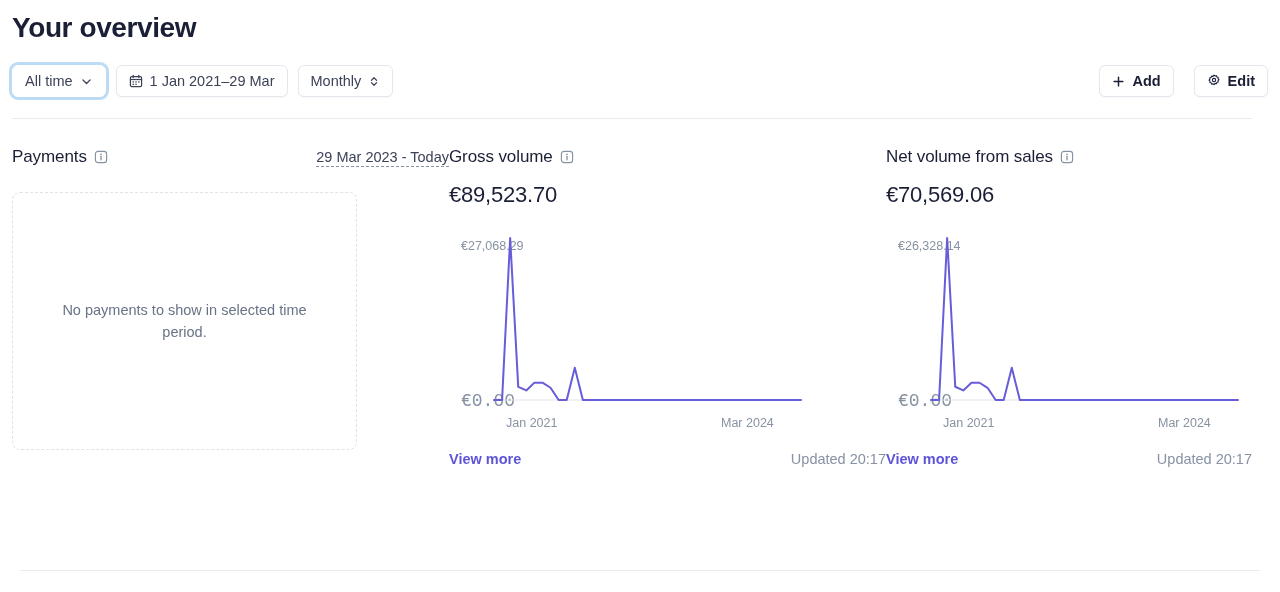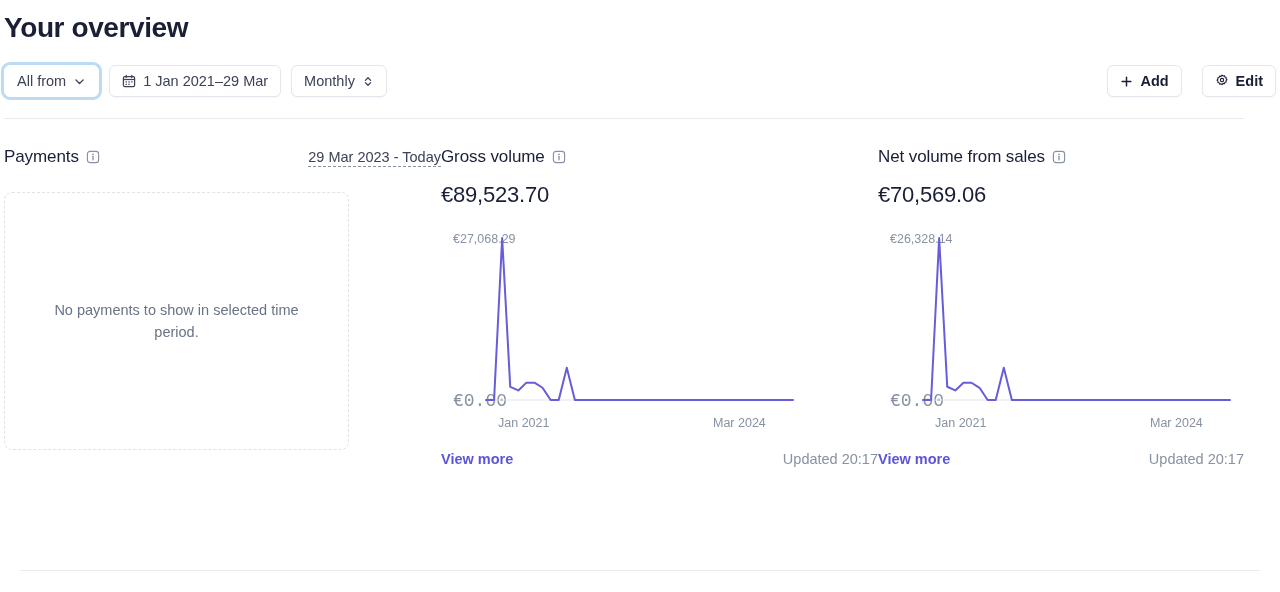--- a/index.html
+++ b/index.html
@@ -3,21 +3,21 @@
 <meta charset="utf-8">
 <style>
   * { box-sizing: border-box; margin: 0; padding: 0; }
   html, body {
     width: 1280px; height: 592px;
     background: #ffffff;
     font-family: "Liberation Sans", sans-serif;
     color: #1a1f36;
     overflow: hidden;
   }
-  .page { position: relative; width: 1280px; height: 592px; padding: 0 4px; }
+  .page { position: relative; width: 1280px; height: 592px; padding: 0 12px; }
 
   
   .page-title {
     font-size: 28px; font-weight: 700; letter-spacing: -0.4px;
     color: #1a1f36; line-height: 1; padding-top: 14px;
   }
 
   .toolbar {
     display: flex; align-items: center;
     margin-top: 22px; height: 34px;
@@ -93,21 +93,21 @@
     display: flex; align-items: center; justify-content: center;
     padding: 0 26px;
   }
   .empty-text {
     font-size: 14.5px; color: #697386; text-align: center; line-height: 1.55;
   }
 
   
   .chart-wrap { position: relative; margin-top: 16px; height: 215px; }
   .chart-max-label {
-    position: absolute; left: 12px; top: 8px;
+    position: absolute; left: 12px; top: 15px;
     font-size: 12.5px; color: #8792a2;
   }
   .chart-min-label {
     position: absolute; left: 12px; top: 167px;
     font-size: 18px; color: #8792a2; font-family: Liberation Mono, monospace;
   }
   .chart-svg { position: absolute; left: 0; top: 0; }
   .chart-x {
     position: absolute; top: 192px; left: 0; width: 100%;
     display: flex; font-size: 12.5px; color: #8792a2;
@@ -130,21 +130,21 @@
 <body>
 
 <div class="page">
 
   <div class="page-title">Your overview</div>
 
   <div class="toolbar">
     <div class="toolbar-left">
 
       <div class="pill focused">
-        <span>All from</span>
+        <span>All time</span>
         <span class="icon">
           <svg width="13" height="13" viewBox="0 0 16 16">
               <path d="M3.5 6l4.5 4.5L12.5 6" fill="none" stroke="#3c4257" stroke-width="1.7" stroke-linecap="round" stroke-linejoin="round"></path>
             </svg>
         </span>
       </div>
 
       <div class="pill">
         <span class="icon">
           <svg width="14" height="14" viewBox="0 0 16 16">

